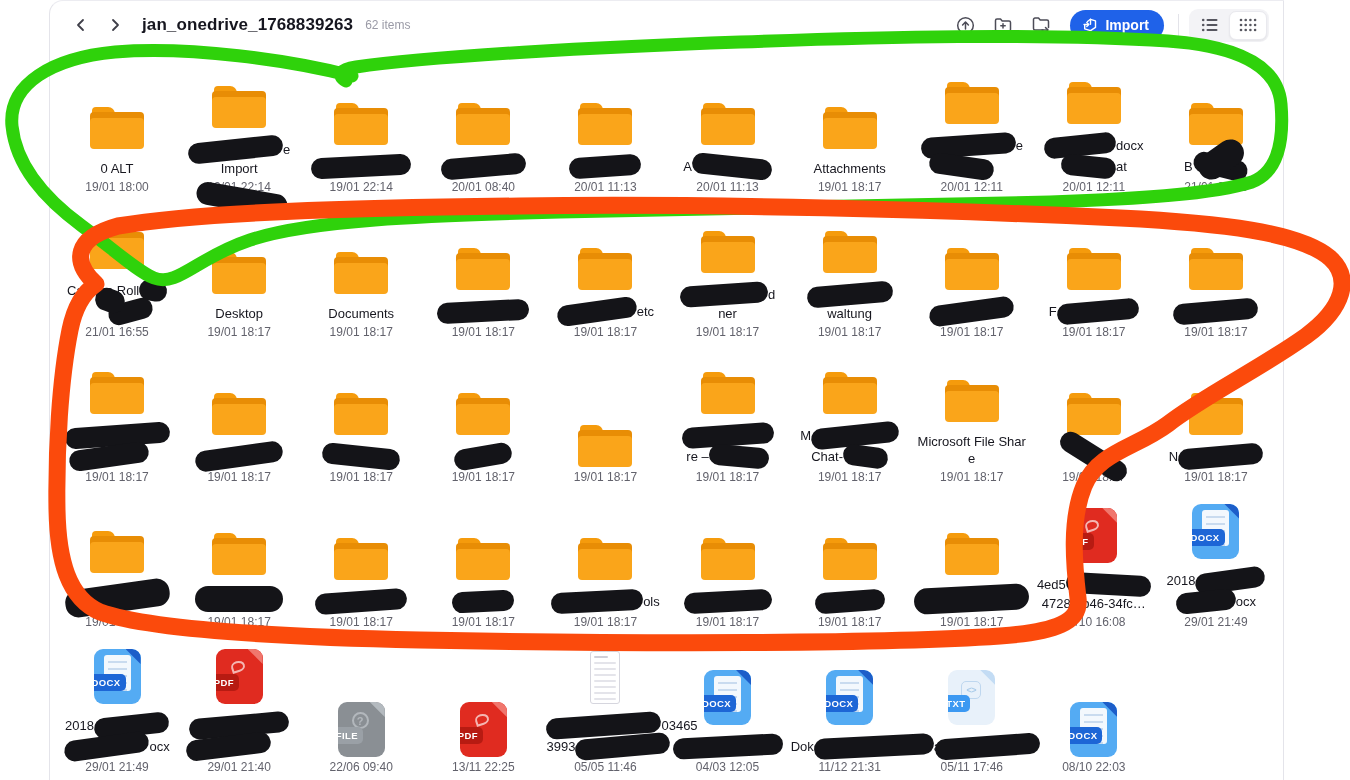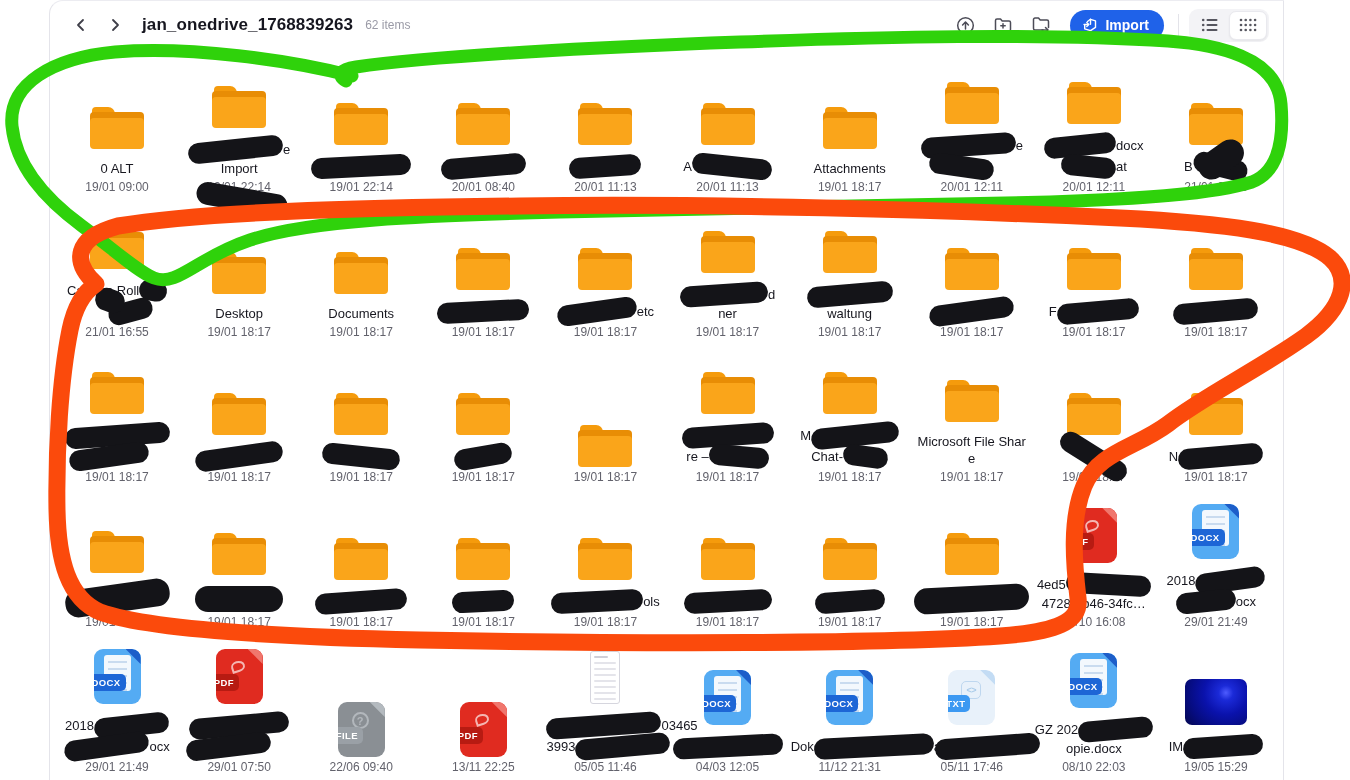--- a/index.html
+++ b/index.html
@@ -155,21 +155,21 @@
         <div class="thumb">
           <div class="folder">
             <div class="tab" style="background: rgb(245, 155, 12);"></div>
             <div class="back" style="background: rgb(232, 141, 5);"></div>
             <div class="front" style="background: rgb(250, 165, 26);"></div>
           </div>
         </div>
         <div class="name">
           <div class="nline"><span>0 ALT</span></div>
         </div>
-        <div class="date">19/01 09:00</div>
+        <div class="date">19/01 18:00</div>
       </div>
       <div class="cell">
         <div class="thumb">
           <div class="folder">
             <div class="tab" style="background: rgb(245, 155, 12);"></div>
             <div class="back" style="background: rgb(232, 141, 5);"></div>
             <div class="front" style="background: rgb(250, 165, 26);"></div>
           </div>
         </div>
         <div class="name">
@@ -699,21 +699,21 @@
           <div class="doc pdf" style="background: rgb(224, 43, 32); overflow: hidden;">
             <span class="glyph"></span>
             <div class="fold" style="background: rgb(240, 118, 109);"></div>
             <span class="badge" style="background: rgb(183, 27, 18);">PDF</span>
           </div>
         </div>
         <div class="name">
           <div class="nline"><span class="blob" style="width: 100px; height: 21px; background: rgb(20, 20, 24); transform: rotate(-5deg);"></span></div>
           <div class="nline"><span class="blob" style="width: 85px; height: 21px; background: rgb(20, 20, 24); transform: rotate(-7deg); margin-left: -22px;"></span></div>
         </div>
-        <div class="date">29/01 07:50</div>
+        <div class="date">29/01 21:40</div>
       </div>
       <div class="cell">
         <div class="thumb">
           <div class="doc file" style="background: rgb(138, 143, 148); overflow: hidden;">
             <span class="glyph">?</span>
             <div class="fold" style="background: rgb(180, 186, 191);"></div>
             <span class="badge" style="background: rgb(154, 160, 166);">FILE</span>
           </div>
         </div>
         <div class="date">22/06 09:40</div>
@@ -787,34 +787,21 @@
         <div class="date">05/11 17:46</div>
       </div>
       <div class="cell">
         <div class="thumb">
           <div class="doc docx" style="background: rgb(84, 171, 243); overflow: hidden;">
             <div class="sheet"></div>
             <div class="fold" style="background: rgb(29, 94, 201);"></div>
             <span class="badge" style="background: rgb(29, 102, 214);">DOCX</span>
           </div>
         </div>
-        <div class="name">
-          <div class="nline"><span>GZ 202</span><span class="blob" style="width: 75px; height: 21px; background: rgb(20, 20, 24); transform: rotate(-5deg);"></span></div>
-          <div class="nline"><span>opie.docx</span></div>
-        </div>
         <div class="date">08/10 22:03</div>
-      </div>
-      <div class="cell">
-        <div class="thumb">
-          <div class="photo"></div>
-        </div>
-        <div class="name">
-          <div class="nline"><span>IM</span><span class="blob" style="width: 80px; height: 21px; background: rgb(20, 20, 24); transform: rotate(-4deg);"></span></div>
-        </div>
-        <div class="date">19/05 15:29</div>
       </div>
     </div>
 </div>
 
 <svg id="anno" viewBox="0 0 1350 780">
   <g id="extraBlobs">
       <rect x="95" y="289" width="30" height="23" rx="11.5" fill="#141418" transform="rotate(20 110 300.5)"></rect>
       <rect x="196" y="188" width="92" height="23" rx="11.5" fill="#141418" transform="rotate(10 242 199.5)"></rect>
       <rect x="1196" y="146" width="50" height="27" rx="13.5" fill="#141418" transform="rotate(-35 1221 159.5)"></rect>
     </g>

